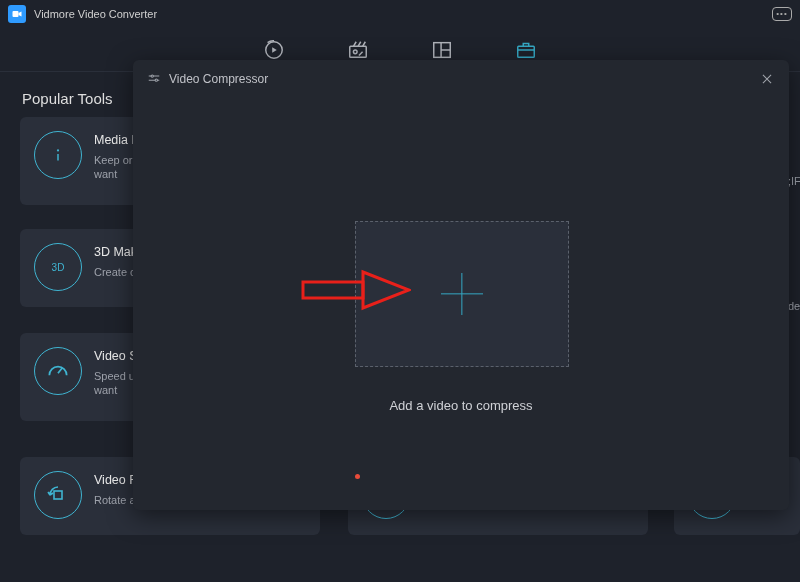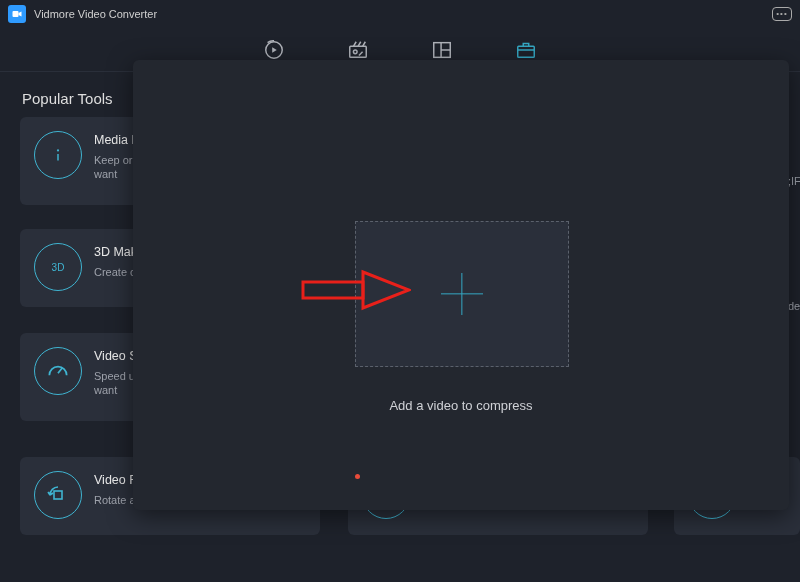--- a/index.html
+++ b/index.html
@@ -218,20 +218,35 @@
       <div class="card-desc">video</div>
     </div>
   </div>
 </div>
 
 <div class="peek" style="left:788px; top:175px;">;IF</div>
 <div class="peek" style="left:788px; top:300px;">de</div>
 <div class="peek" style="left:827px; top:418px;">s i</div>
 
 <div class="modal">
+  <div class="modal-header">
+    <span class="slider-ico">
+      <svg width="14" height="14" viewBox="0 0 24 24" stroke="#9fa3ab" stroke-width="1.8" fill="none">
+          <path d="M3 7 H21 M3 14 H21"></path>
+          <circle cx="9" cy="7" r="2" fill="#23272f"></circle>
+          <circle cx="16" cy="14" r="2" fill="#23272f"></circle>
+        </svg>
+    </span>
+    <span class="modal-title">Video Compressor</span>
+    <span class="modal-close">
+      <svg width="14" height="14" viewBox="0 0 24 24" stroke="#9fa3ab" stroke-width="1.8">
+          <path d="M5 5 L19 19 M19 5 L5 19"></path>
+        </svg>
+    </span>
+  </div>
   <div class="dropzone">
     <div class="plus"></div>
   </div>
   <div class="drop-label">Add a video to compress</div>
 
   <svg class="red-arrow" viewBox="0 0 110 44">
     <rect x="2" y="14" width="60" height="16" fill="none" stroke="#e8201a" stroke-width="3"></rect>
     <path d="M62 4 L108 22 L62 40 Z" fill="none" stroke="#e8201a" stroke-width="3"></path>
   </svg>
   <div class="red-dot"></div>

